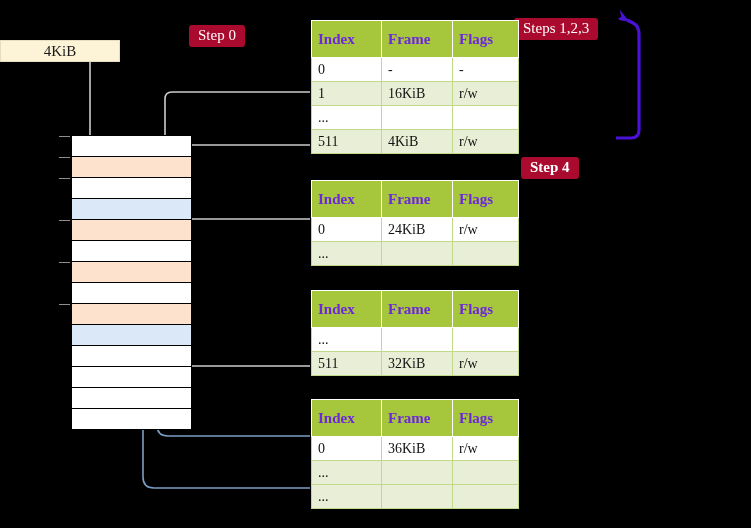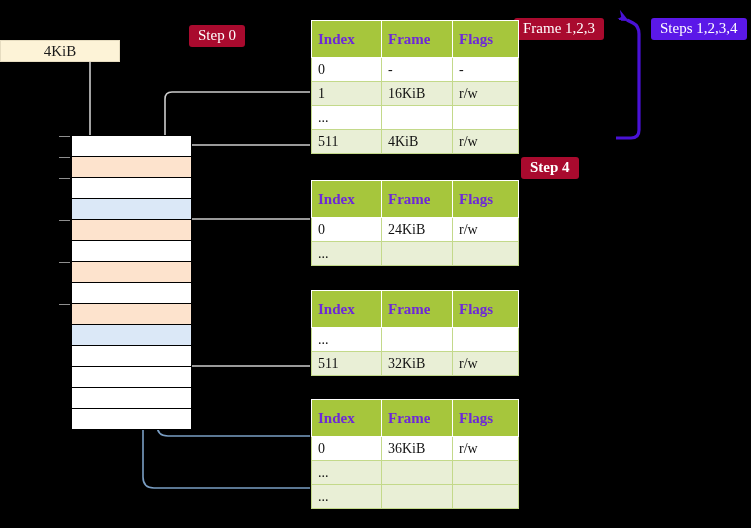--- a/index.html
+++ b/index.html
@@ -133,22 +133,21 @@
     <path d="M310 436 L168 436 Q157 436 157 425 L157 326" stroke="#7a9ec4" stroke-width="1.6" fill="none" marker-end="url(#bup)"></path>
 
     <path d="M310 488 L154 488 Q143 488 143 477 L143 212" stroke="#7a9ec4" stroke-width="1.6" fill="none" marker-end="url(#bup)"></path>
 
     <path d="M616 138 L631 138 Q639 138 639 130 L639 34 Q639 26 633 23 L627 20" stroke="#4a12d6" stroke-width="3.2" fill="none" marker-end="url(#pup)"></path>
   </svg>
 
   <div class="sizebox" style="left:0px;top:40px;width:118px;height:20px;">4KiB</div>
 
   <div class="badge red" style="left:189px;top:25px;">Step 0</div>
-  <div class="badge red" style="left:514px;top:18px;">Frame 1,2,3</div>
-  <div class="badge purple" style="left:651px;top:18px;">Steps 1,2,3,4</div>
+  <div class="badge red" style="left:514px;top:18px;">Steps 1,2,3</div>
   <div class="badge red" style="left:521px;top:157px;font-weight:bold;">Step 4</div>
 
   <div id="memcol">
       <div class="mrow" style="position: relative;">
         <div class="tick"></div>
       </div>
       <div class="mrow orange" style="position: relative;">
         <div class="tick"></div>
       </div>
       <div class="mrow" style="position: relative;">

